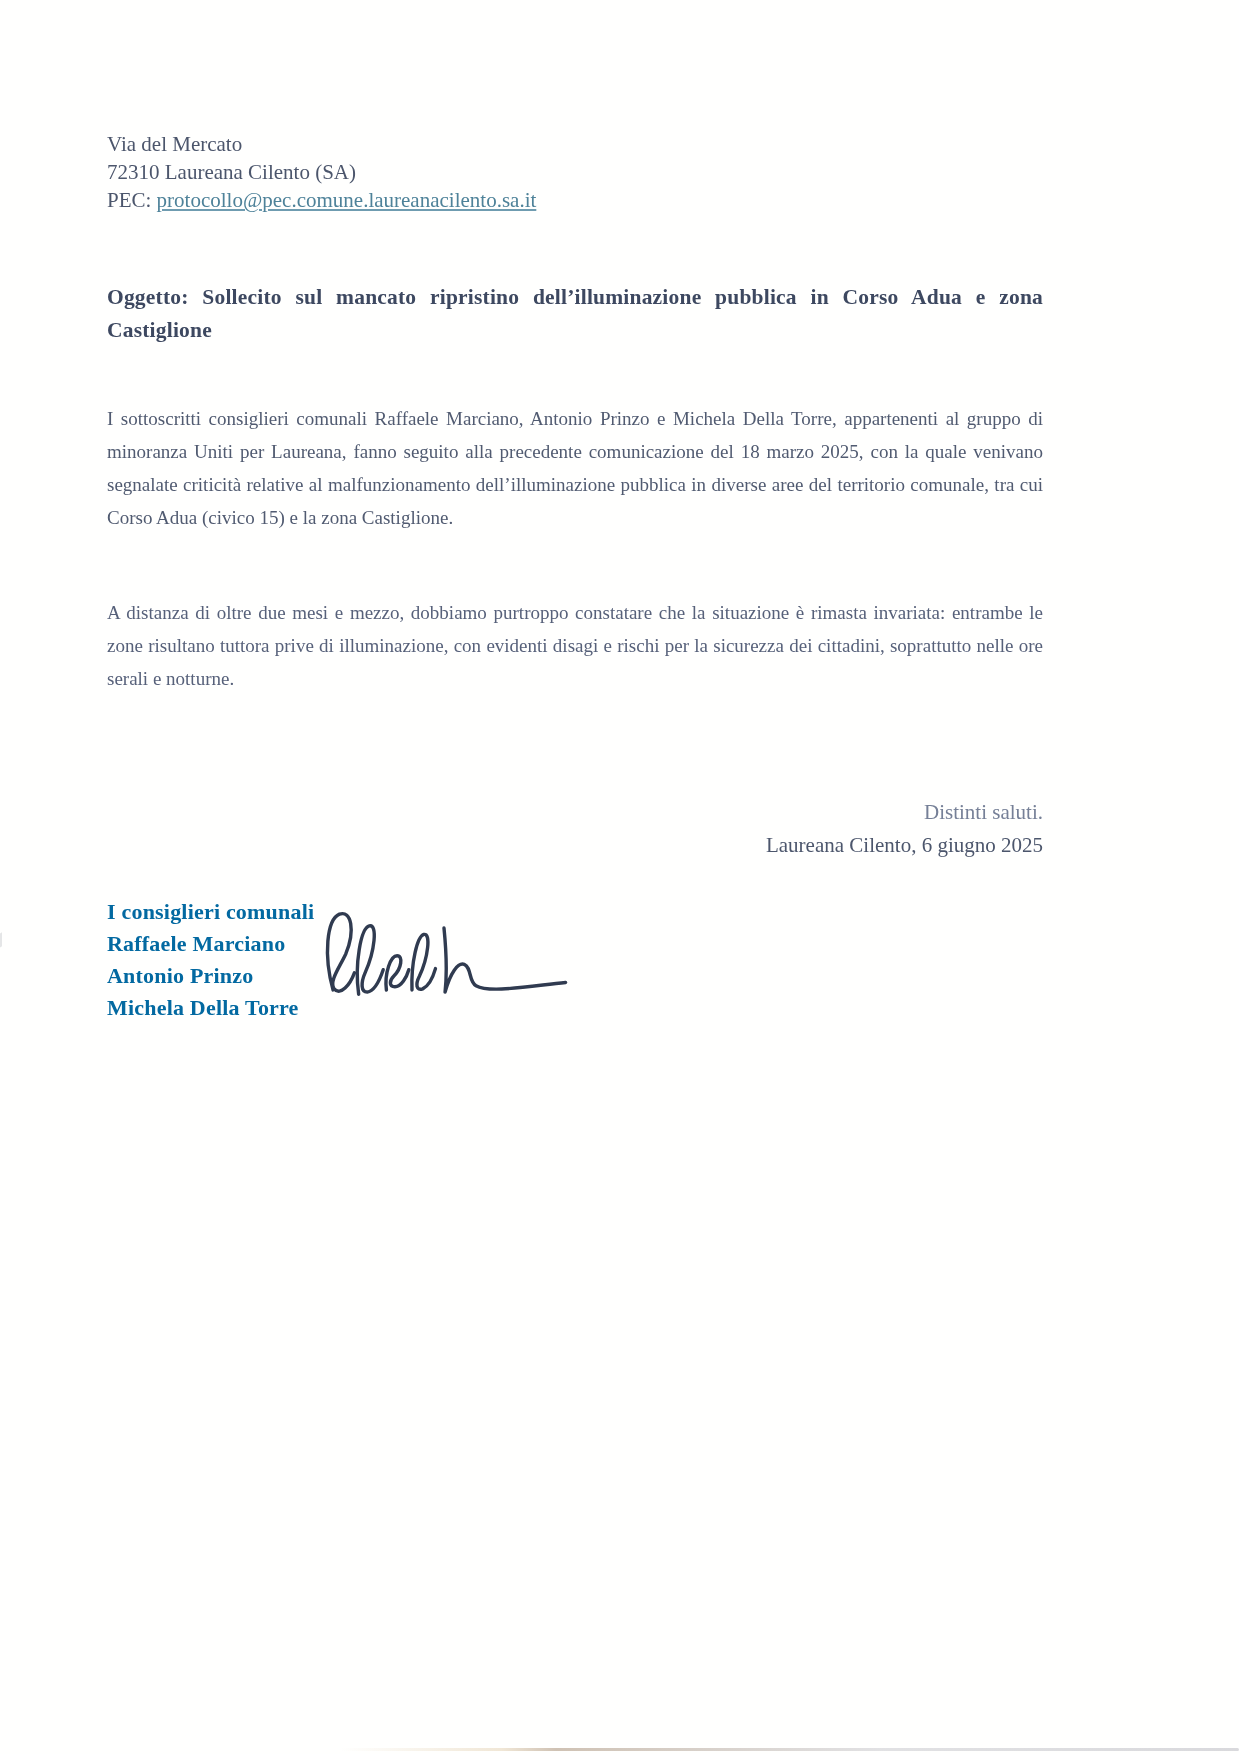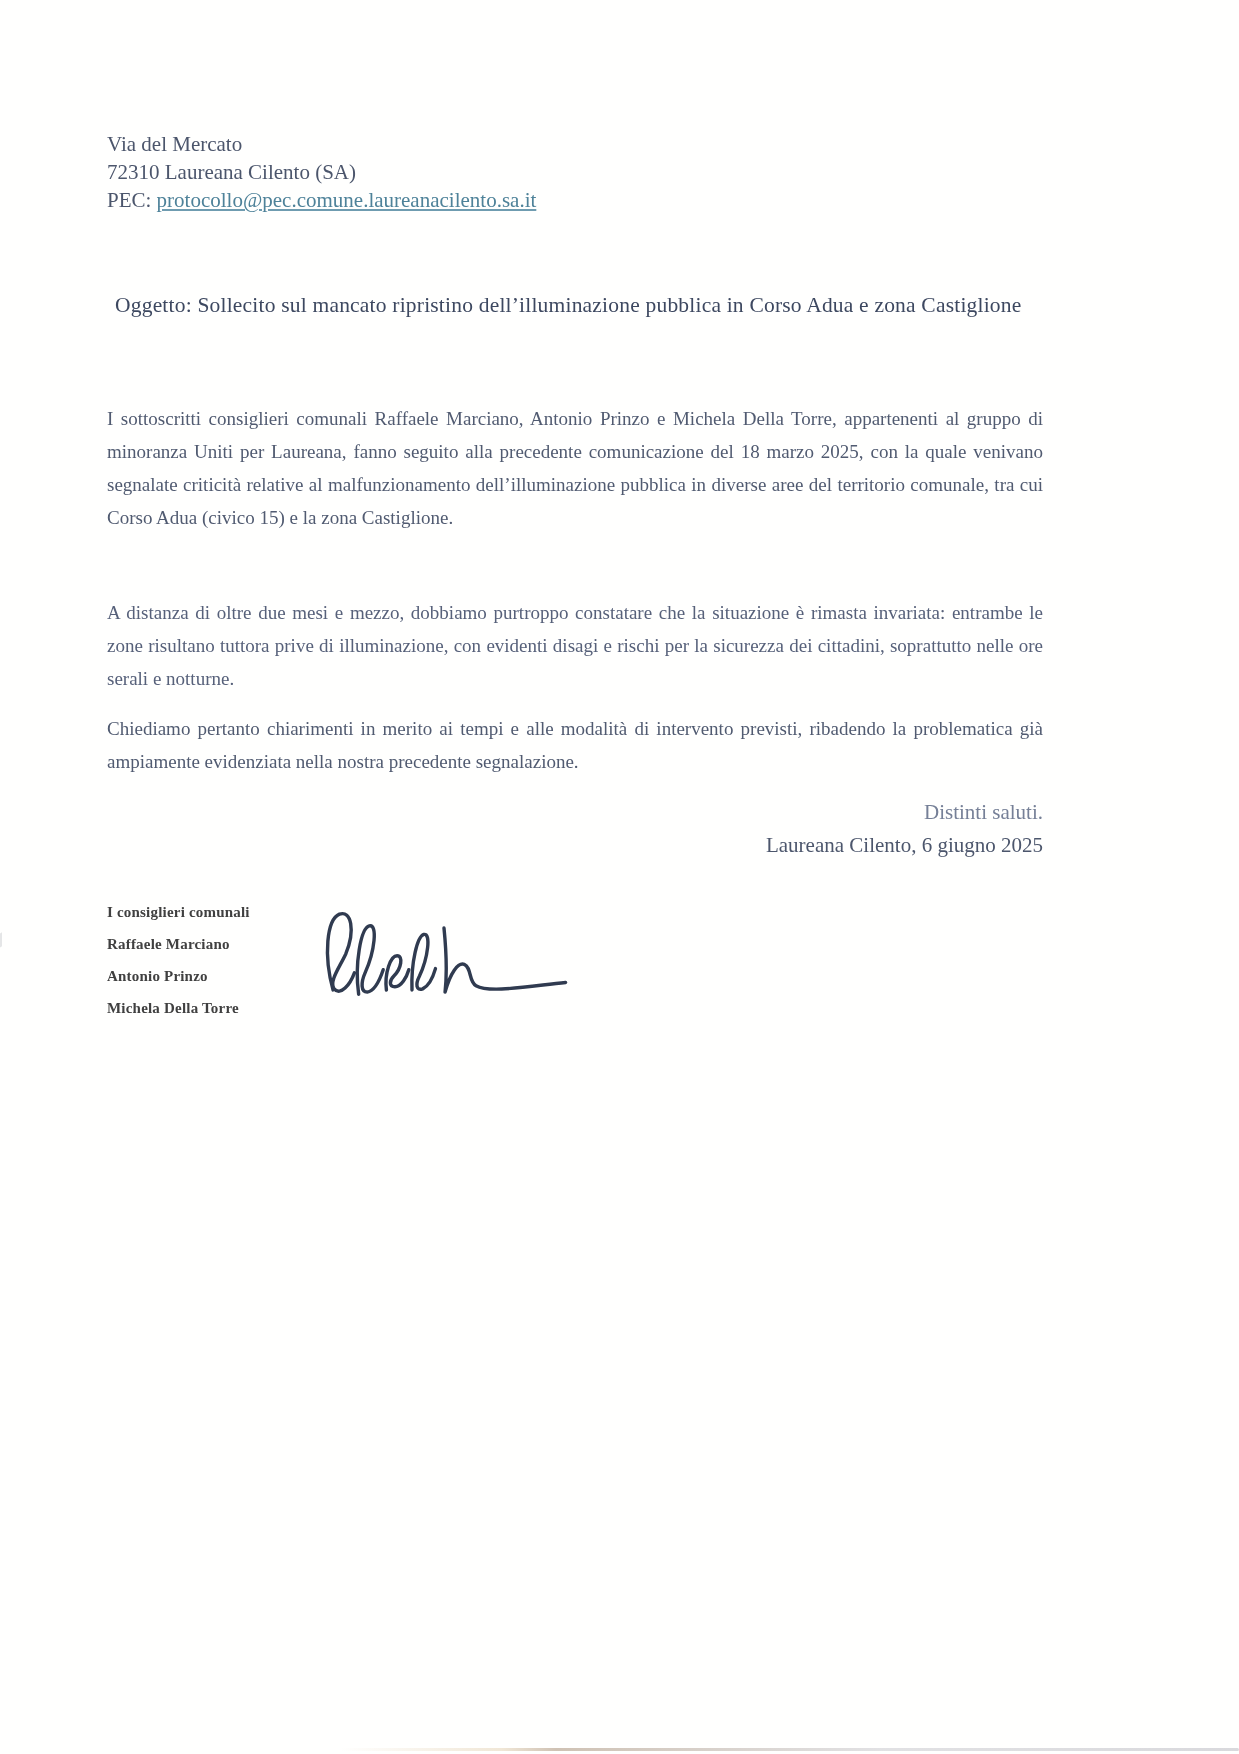--- a/index.html
+++ b/index.html
@@ -25,24 +25,24 @@
   .pec-link {
     color: #4e8299;
     text-decoration: underline;
     text-decoration-color: #6f9cb0;
     cursor: pointer;
   }
 
   
   .subject {
     top: 281px;
-    margin: 8px;
+    margin: 0;
     font-size: 21.5px;
     line-height: 33px;
-    font-weight: 400;
+    font-weight: 700;
     color: #3d4860;
     text-align: justify;
     letter-spacing: 0.2px;
   }
 
   
   .para {
     margin: 0;
     font-size: 19px;
     line-height: 33px;
@@ -55,24 +55,24 @@
   .para.p3 { top: 712px; }
 
   
   .closing { top: 796px; font-size: 21px; line-height: 33px; text-align: right; }
   .closing .salutation { color: #768097; }
   .closing .place-date { color: #4c566c; }
 
   
   .signers {
     top: 896px;
-    font-size: 15px;
+    font-size: 22px;
     line-height: 32px;
     font-weight: 700;
-    color: #404040;
+    color: #0369a1;
     letter-spacing: 0.2px;
   }
 
   
   .signature {
     position: absolute;
     left: 316px;
     top: 900px;
     width: 256px;
     height: 118px;
@@ -118,21 +118,20 @@
   <div class="abs recipient">
     <div>Via del Mercato</div>
     <div>72310 Laureana Cilento (SA)</div>
     <div><span>PEC: </span><span class="pec-link">protocollo@pec.comune.laureanacilento.sa.it</span></div>
   </div>
 
   <p class="abs subject">Oggetto: Sollecito sul mancato ripristino dell’illuminazione pubblica in Corso Adua e zona Castiglione</p>
 
   <p class="abs para p1">I sottoscritti consiglieri comunali Raffaele Marciano, Antonio Prinzo e Michela Della Torre, appartenenti al gruppo di minoranza Uniti per Laureana, fanno seguito alla precedente comunicazione del 18 marzo 2025, con la quale venivano segnalate criticità relative al malfunzionamento dell’illuminazione pubblica in diverse aree del territorio comunale, tra cui Corso Adua (civico 15) e la zona Castiglione.</p>
   <p class="abs para p2">A distanza di oltre due mesi e mezzo, dobbiamo purtroppo constatare che la situazione è rimasta invariata: entrambe le zone risultano tuttora prive di illuminazione, con evidenti disagi e rischi per la sicurezza dei cittadini, soprattutto nelle ore serali e notturne.</p>
-  <p class="abs para p3">Chiediamo pertanto chiarimenti in merito ai tempi e alle modalità di intervento previsti, ribadendo la problematica già ampiamente evidenziata nella nostra precedente segnalazione.</p>
 
   <div class="abs closing">
     <div class="salutation">Distinti saluti.</div>
     <div class="place-date">Laureana Cilento, 6 giugno 2025</div>
   </div>
 
   <div class="abs signers">
     <div>I consiglieri comunali</div>
     <div>Raffaele Marciano</div>
     <div>Antonio Prinzo</div>

